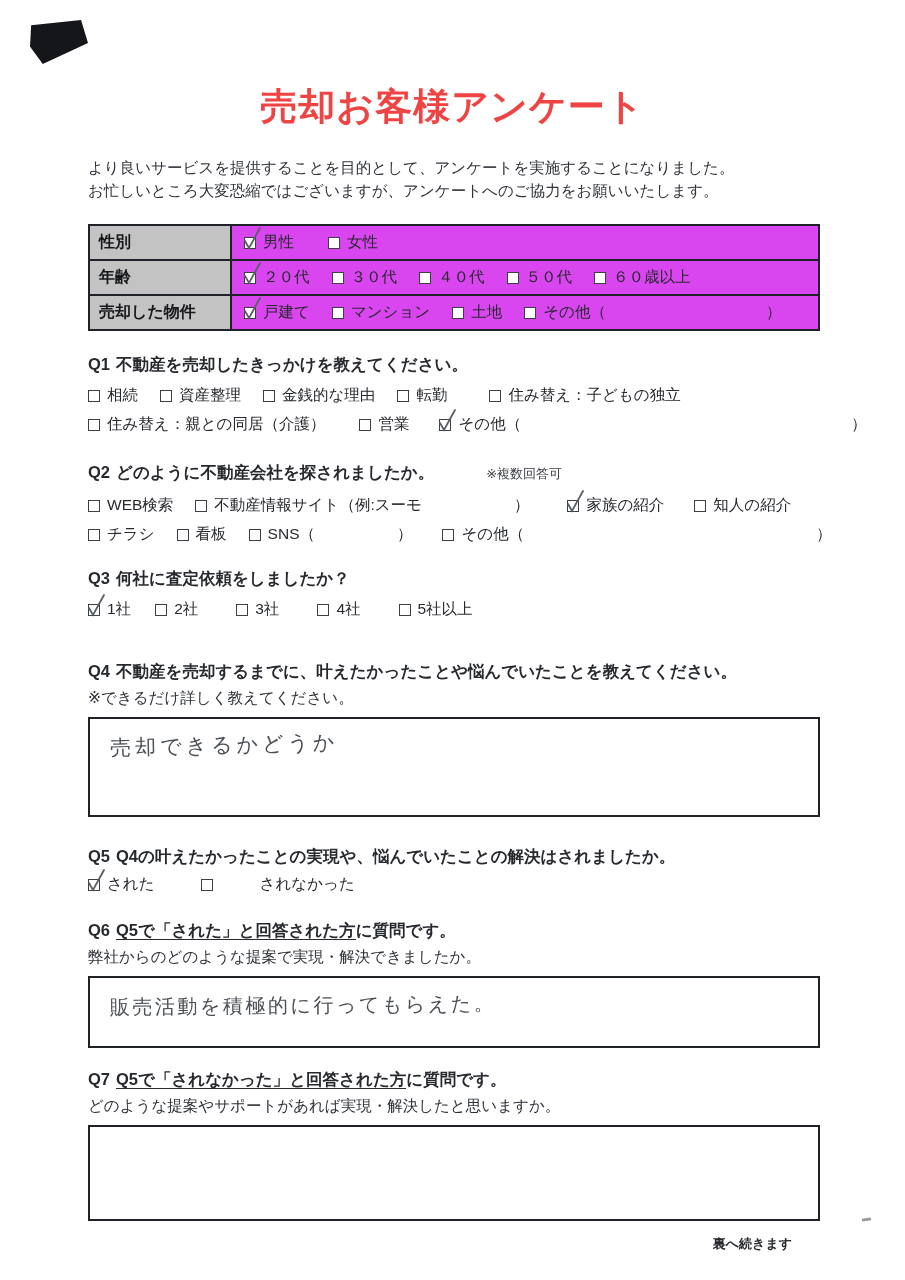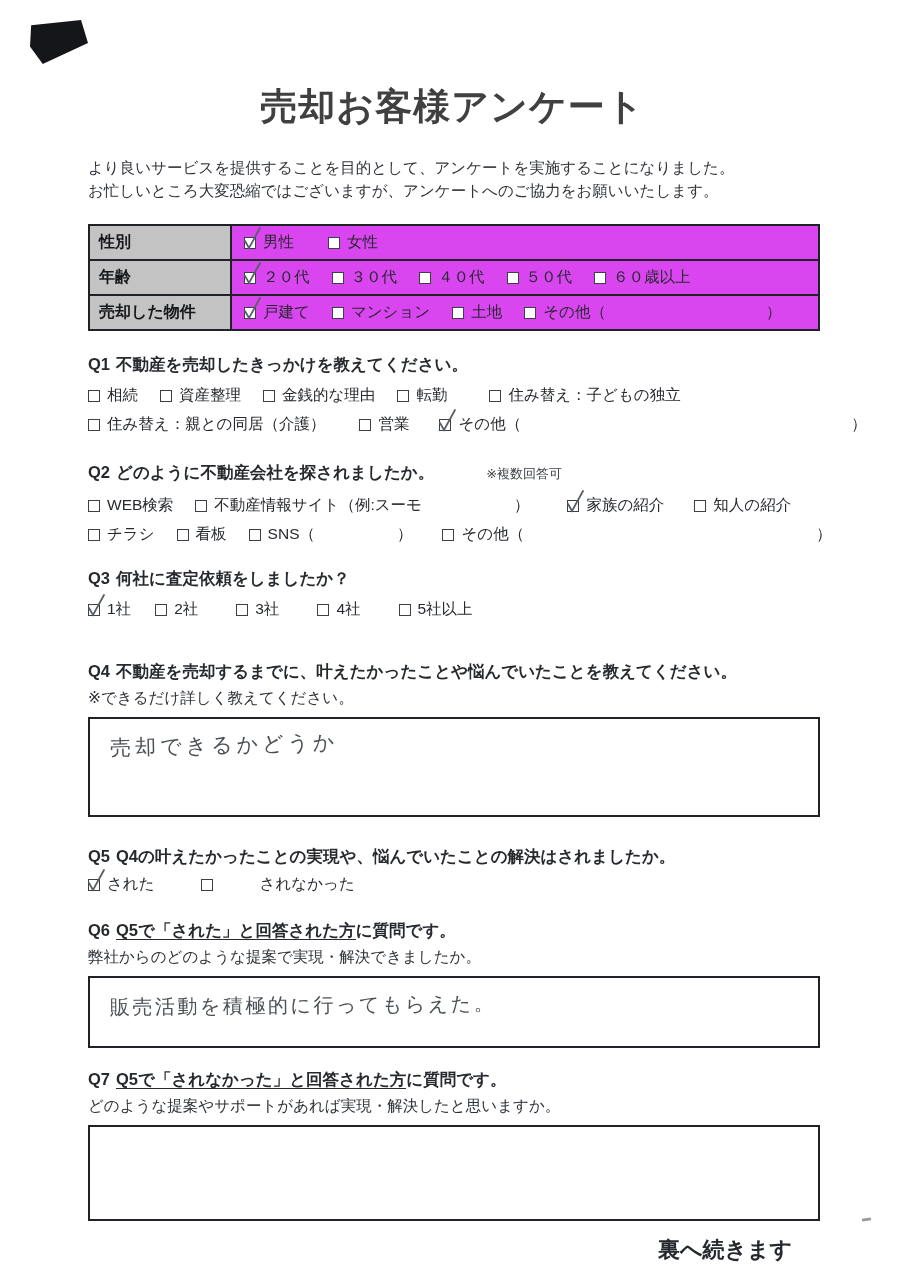--- a/index.html
+++ b/index.html
@@ -6,21 +6,21 @@
   html,body { background:#ffffff; }
   body { font-family:"Liberation Sans","DejaVu Sans",sans-serif; color:#2c3036; }
   .page { position:relative; width:905px; height:1280px; background:#ffffff; overflow:hidden; }
 
   .corner-artifact { position:absolute; left:30px; top:20px; width:58px; height:44px;
     background:#15161a; clip-path:polygon(2% 12%, 88% 0%, 100% 52%, 22% 100%, 0% 60%); }
   .scan-speck { position:absolute; left:862px; top:1218px; width:9px; height:3px;
     background:#9a9a9a; transform:rotate(-8deg); }
 
   .title { padding-top:82px; text-align:center; font-size:37px; font-weight:bold;
-    letter-spacing:1px; color:#404040; }
+    letter-spacing:1px; color:#ef4444; }
   .intro { margin:24px 0 0 88px; width:760px; font-size:15.5px; line-height:23px; color:#30343a; }
 
   table.ptable { margin:22px 0 0 88px; width:732px; border-collapse:collapse; }
   table.ptable td { border:2.5px solid #1f2226; }
   td.plabel { width:142px; background:#c3c3c3; font-weight:bold; font-size:16px;
     padding:6px 9px; color:#15171a; }
   td.popts { padding:6px 12px; background:#d946ef; }
 
   .qblock { margin:0 0 0 88px; width:732px; }
   .mt-q1 { margin-top:22px; } .mt-q2 { margin-top:26px; } .mt-q3 { margin-top:22px; }
@@ -44,21 +44,21 @@
   .gap { display:inline-block; height:1px; }
 
   .answer-box { margin-top:8px; width:732px; border:2.5px solid #1f2226;
     position:relative; background:#fff; }
   .box-q4 { height:100px; } .box-q6 { height:72px; } .box-q7 { height:96px; }
   .handwriting { position:absolute; left:20px; top:12px; font-size:21px; color:#4b5056;
     letter-spacing:4px; transform:rotate(-1.5deg); white-space:nowrap; }
   .box-q6 .handwriting { font-size:20px; letter-spacing:2.5px; transform:rotate(-0.6deg); top:14px; }
 
   .footer { margin:14px 0 0 88px; width:732px; text-align:right; padding-right:28px;
-    font-weight:bold; font-size:22px; color:#26292e; }
+    font-weight:bold; font-size:13px; color:#26292e; }
 </style>
 </head>
 <body>
 
 <div class="page">
 
   <div class="corner-artifact"></div>
 
   <div class="title">売却お客様アンケート</div>
 

